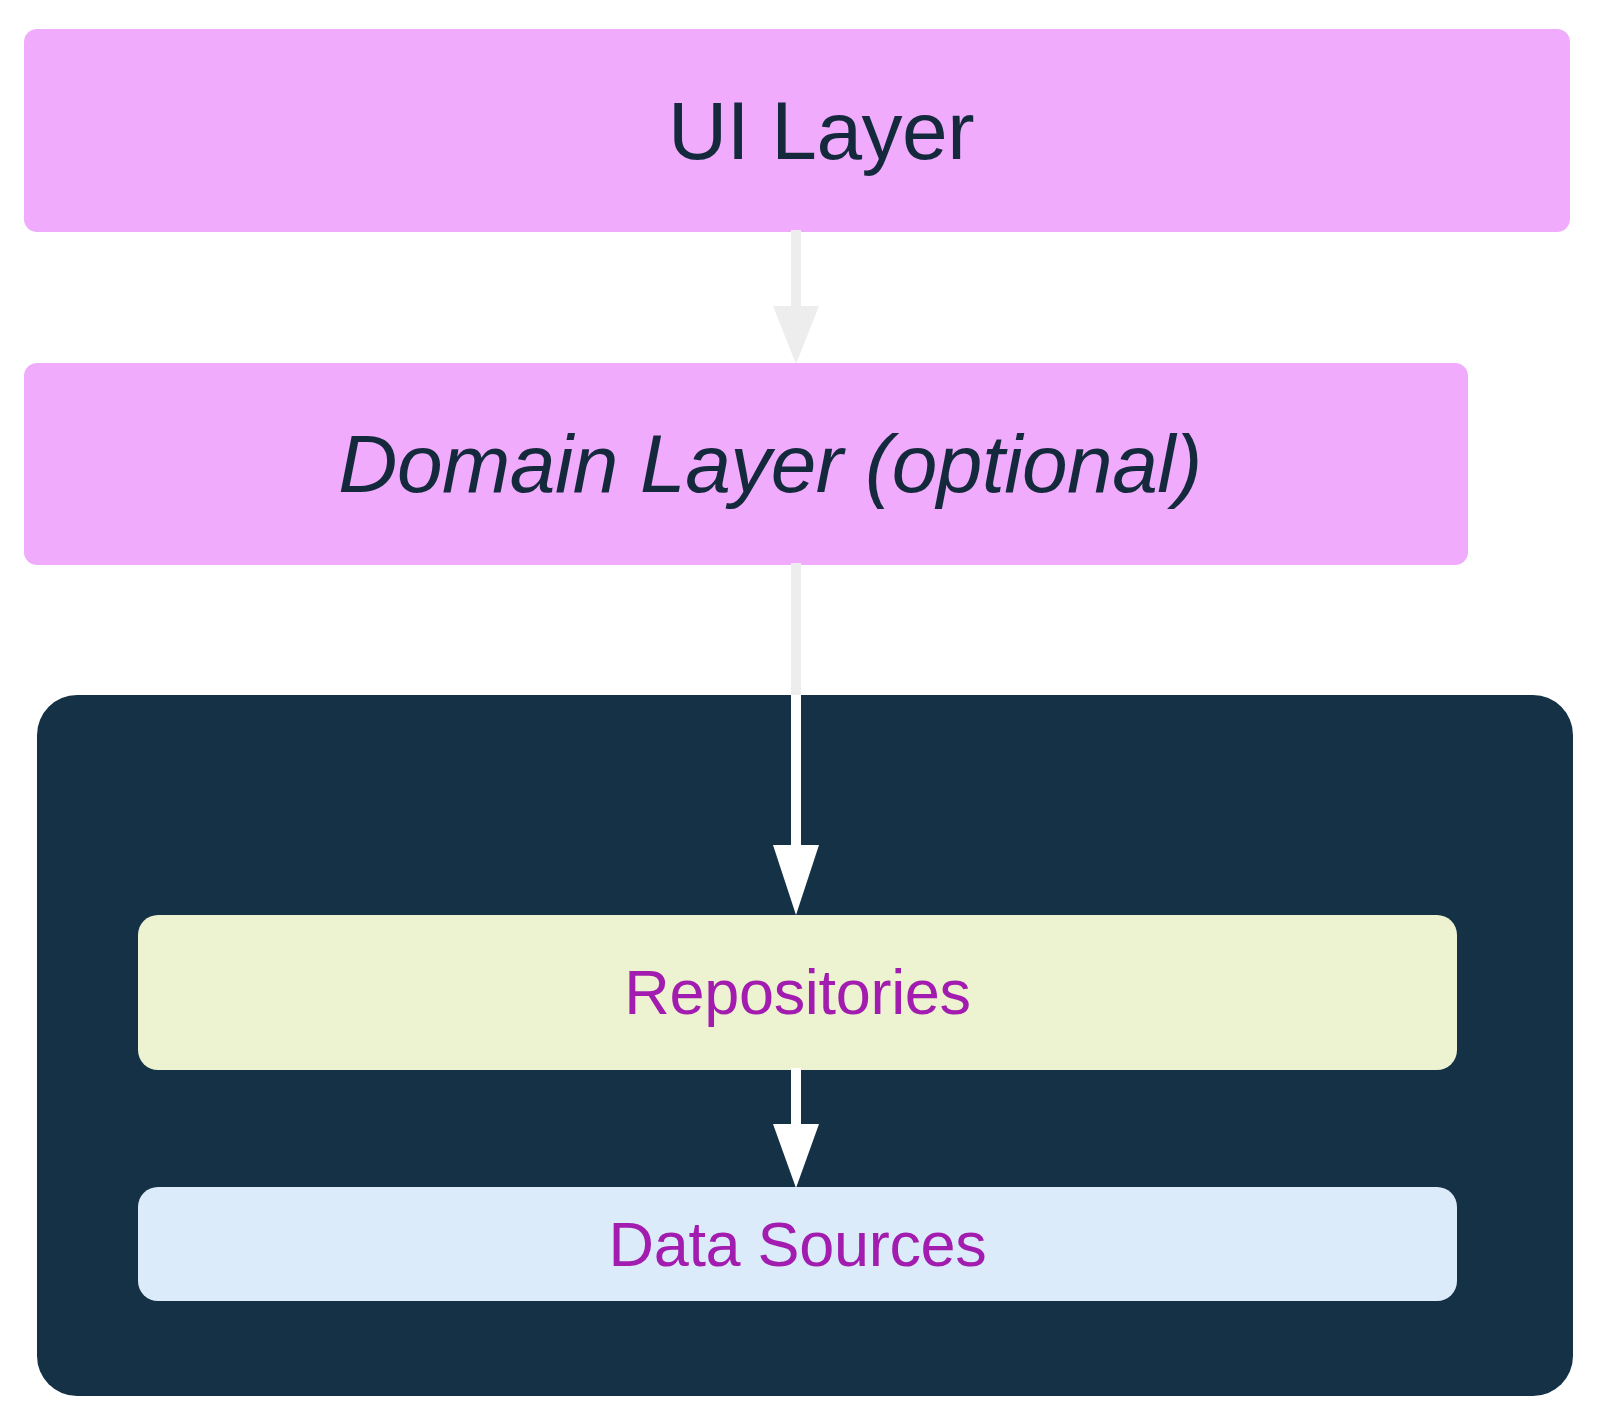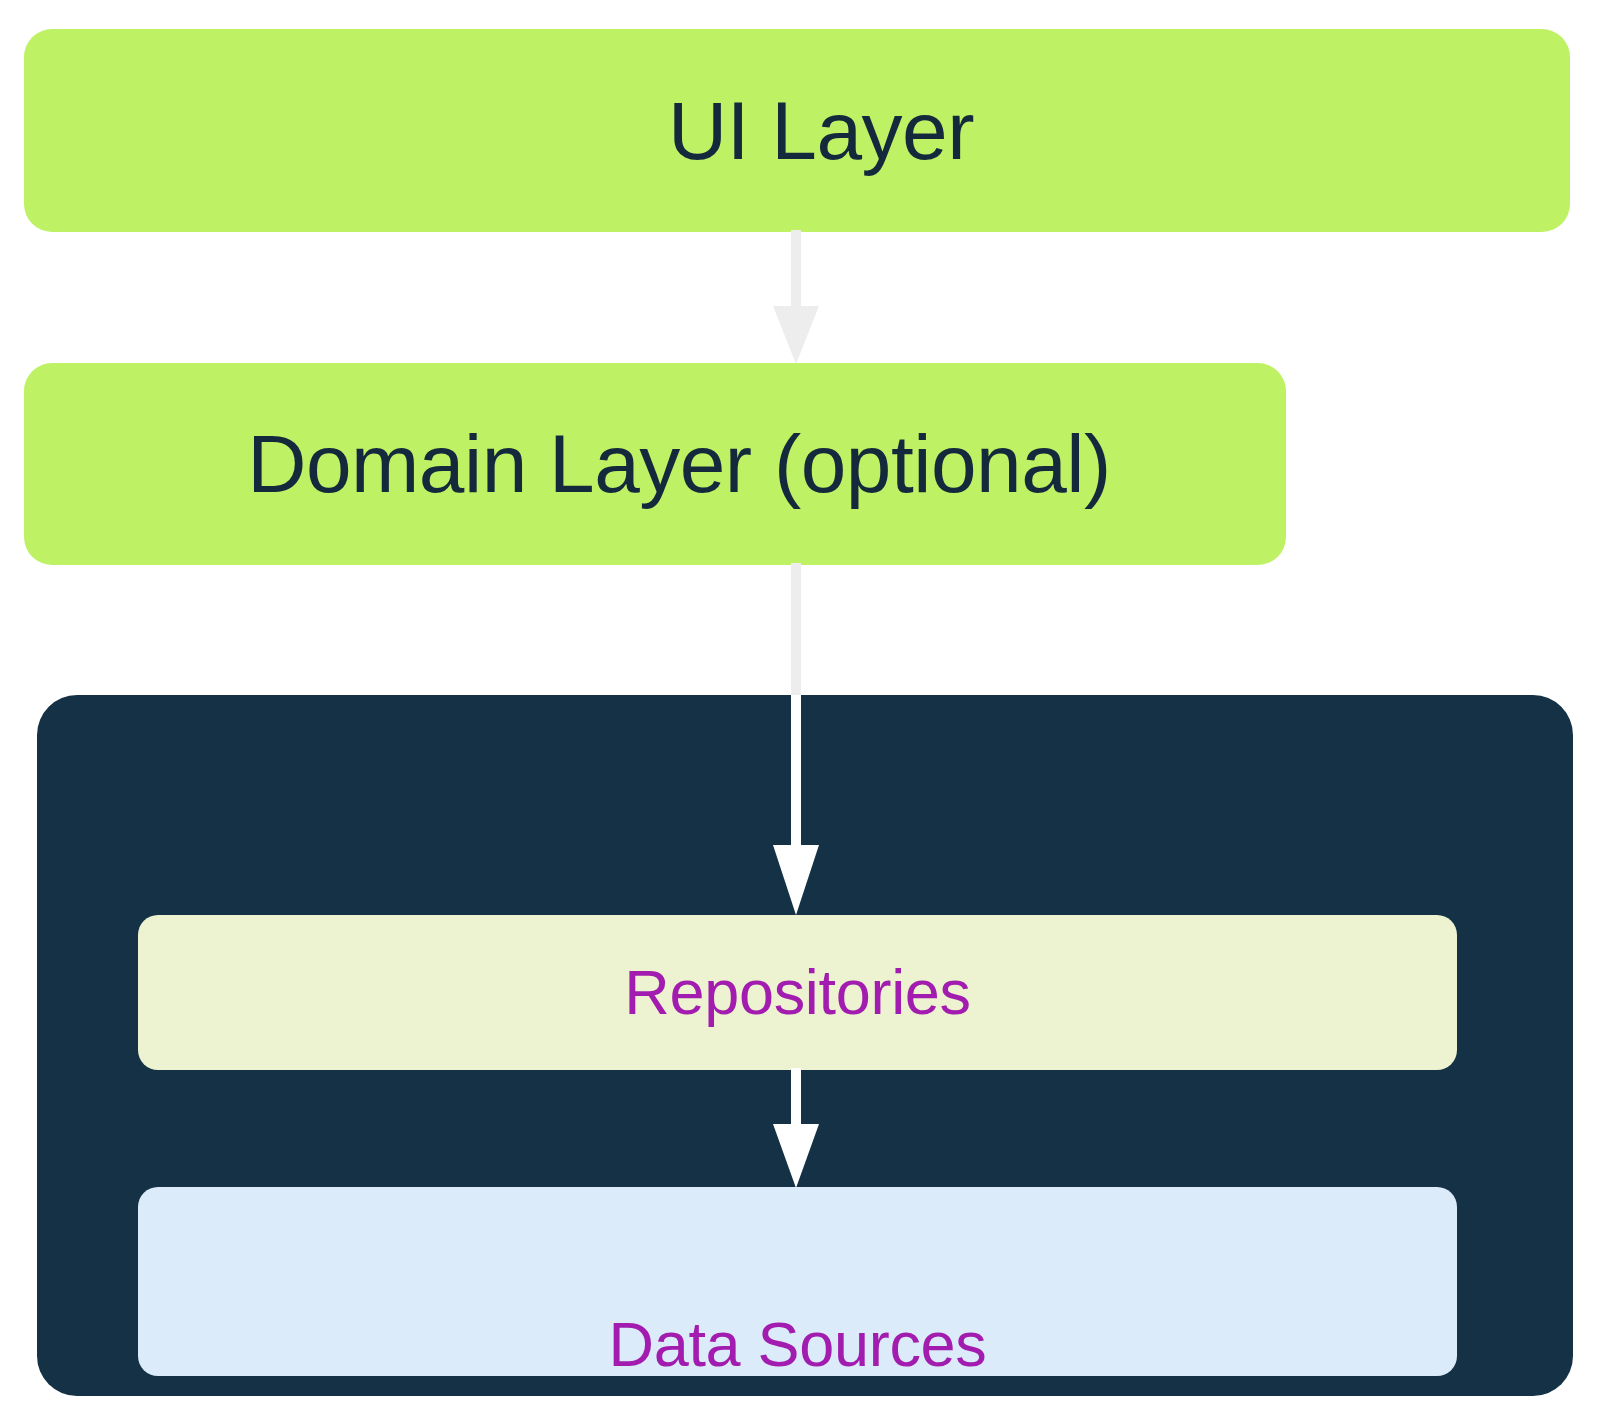--- a/index.html
+++ b/index.html
@@ -22,22 +22,22 @@
   
   .layer-box {
     position: absolute;
     box-sizing: border-box;
     display: flex;
     align-items: center;
     justify-content: center;
   }
 
   .box-grey {
-    background: #bef264;
-    border-radius: 28px;
+    background: #f0abfc;
+    border-radius: 13px;
     padding-left: 48px;
   }
 
   .box-dark {
     background: #143145;
     border-radius: 40px;
     display: block;
   }
 
   .box-lime {
@@ -73,44 +73,44 @@
   #ui-layer {
     left: 24px;
     top: 29px;
     width: 1546px;
     height: 203px;
   }
 
   #domain-layer {
     left: 24px;
     top: 363px;
-    width: 1262px;
+    width: 1444px;
     height: 202px;
+    font-style: italic;
   }
 
   #data-layer {
     left: 37px;
     top: 695px;
     width: 1536px;
     height: 701px;
   }
 
   #repositories {
     left: 138px;
     top: 915px;
     width: 1319px;
     height: 155px;
   }
 
   #data-sources {
     left: 138px;
     top: 1187px;
     width: 1319px;
-    height: 189px;
-    align-items: flex-end;
+    height: 114px;
   }
 
   
   .arrow {
     position: absolute;
     overflow: visible;
   }
   #arrow-ui-domain {
     left: 770px;
     top: 230px;

